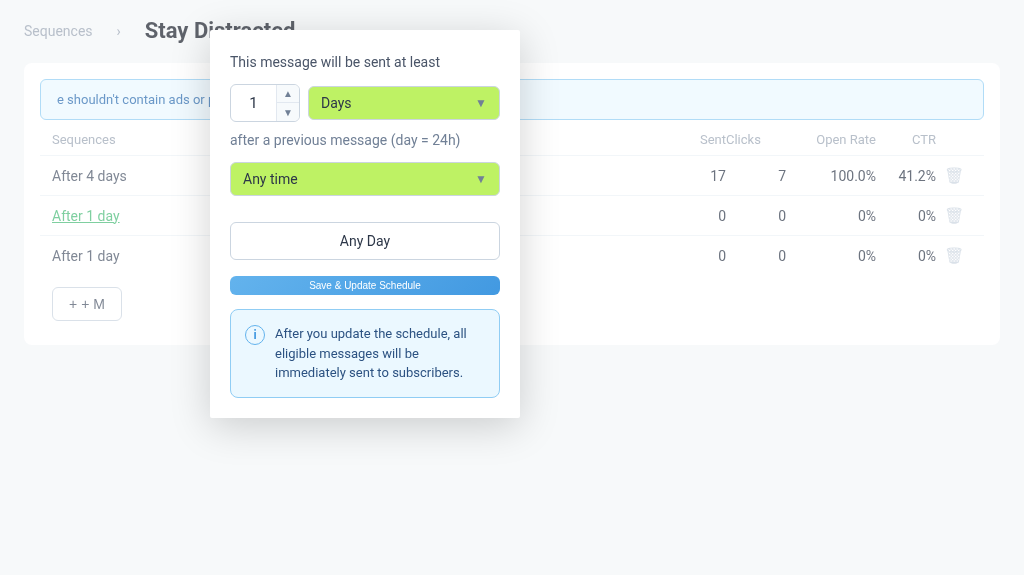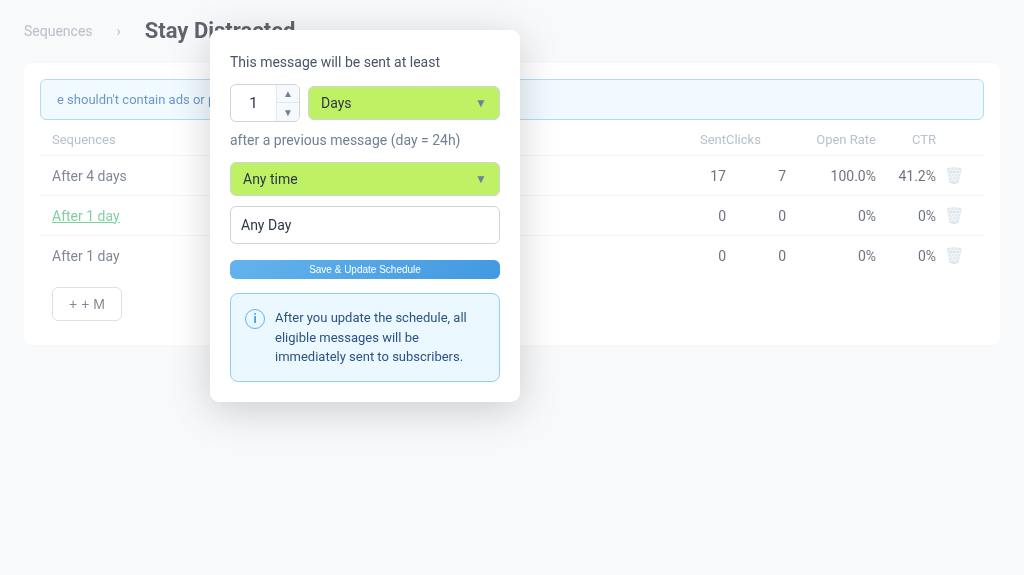--- a/index.html
+++ b/index.html
@@ -122,21 +122,21 @@
       z-index: 10;
     }
 
     
     .modal {
       position: absolute;
       top: 30px;
       left: 210px;
       width: 310px;
       background: #fff;
-      border-radius: 9px;
+      border-radius: 2px;
       box-shadow: 0 8px 40px rgba(0,0,0,0.18);
       padding: 24px 20px 20px;
       z-index: 20;
     }
 
     .modal-intro {
       font-size: 14px;
       color: #4a5568;
       margin-bottom: 14px;
     }
@@ -215,21 +215,21 @@
 
     
     .any-day-btn {
       width: 100%;
       border: 1.5px solid #cbd5e0;
       border-radius: 6px;
       padding: 10px;
       background: #fff;
       font-size: 14px;
       color: #2d3748;
-      text-align: left;
+      text-align: center;
       cursor: pointer;
       margin-bottom: 14px;
     }
 
     
     .save-btn {
       width: 100%;
       background: linear-gradient(135deg, #63b3ed, #4299e1);
       color: #fff;
       border: none;
@@ -352,21 +352,21 @@
 
     <div class="dropdown">
       <span>Days</span>
       <span class="dropdown-arrow">▼</span>
     </div>
   </div>
 
   <p class="modal-note">after a previous message (day = 24h)</p>
 
   
-  <div class="dropdown" style="margin-bottom: 10px;">
+  <div class="dropdown" style="margin-bottom: 26px;">
     <span>Any time</span>
     <span class="dropdown-arrow">▼</span>
   </div>
 
   
   <div class="any-day-btn">Any Day</div>
 
   
   <button class="save-btn">Save &amp; Update Schedule</button>
 

